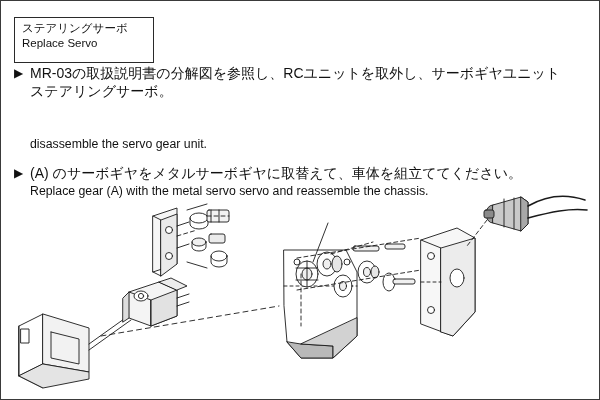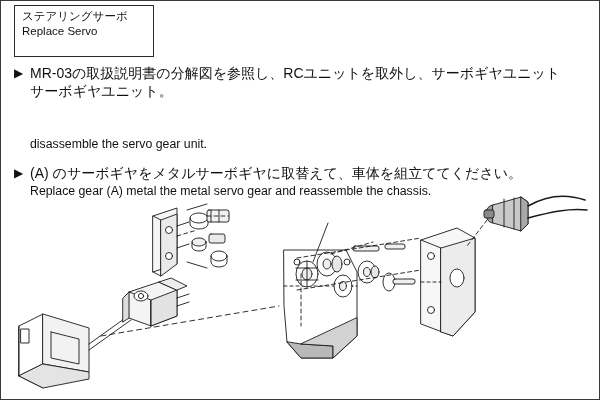--- a/index.html
+++ b/index.html
@@ -17,23 +17,23 @@
     background: #ffffff;
     border: 1px solid #3a3a3a;
     box-sizing: border-box;
     overflow: hidden;
   }
 
   
   .title-box {
     position: absolute;
     left: 13px;
-    top: 4px;
+    top: 16px;
     width: 140px;
-    height: 52px;
+    height: 46px;
     border: 1px solid #2a2a2a;
     box-sizing: border-box;
     padding: 3px 6px 0 7px;
   }
   .title-jp {
     font-size: 11.5px;
     line-height: 15px;
     color: #111;
     white-space: nowrap;
   }
@@ -110,34 +110,34 @@
     <div class="title-en">Replace Servo</div>
   </div>
 
   <div class="instructions">
 
     <div class="step">
       <div class="step-line">
         <div class="bullet">▶</div>
         <div class="step-text">
           <div class="jp">MR-03の取扱説明書の分解図を参照し、RCユニットを取外し、サーボギヤユニット</div>
-          <div class="jp">サーボギヤユニット。</div>
+          <div class="jp">ステアリングサーボ。</div>
         </div>
       </div>
       <div class="en">disassemble the servo gear unit.</div>
     </div>
 
     <div class="step">
       <div class="step-line">
         <div class="bullet">▶</div>
         <div class="step-text">
           <div class="jp">(A) のサーボギヤをメタルサーボギヤに取替えて、車体を組立ててください。</div>
         </div>
       </div>
-      <div class="en first">Replace gear (A) metal the metal servo gear and reassemble the chassis.</div>
+      <div class="en first">Replace gear (A) with the metal servo servo and reassemble the chassis.</div>
     </div>
 
   </div>
 
   <div class="diagram">
     <svg width="600" height="213" viewBox="0 0 600 213">
       <g fill="none" stroke="#1a1a1a" stroke-width="0.9" stroke-linejoin="round" stroke-linecap="round">
 
         <g>
           <polygon points="18,140 42,128 42,178 18,190" fill="#ffffff"></polygon>

